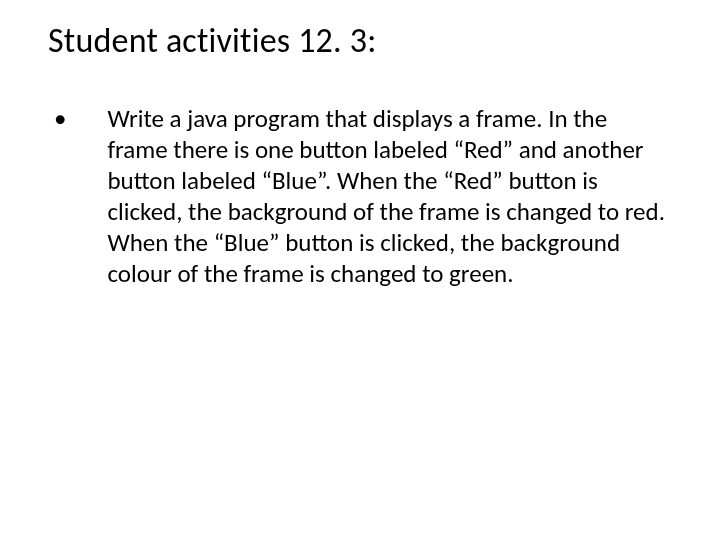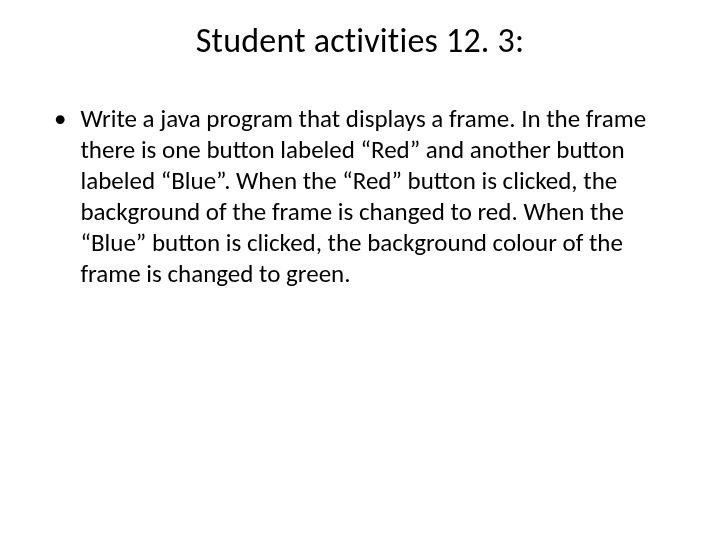--- a/index.html
+++ b/index.html
@@ -10,21 +10,20 @@
     body {
       width: 720px;
       height: 540px;
       background: #ffffff;
       font-family: Calibri, 'Segoe UI', Arial, sans-serif;
       color: #000000;
       padding: 20px 48px 0 48px;
     }
     .title {
       font-size: 34px;
-      text-align: center;
       font-weight: 400;
       margin-bottom: 42px;
       letter-spacing: 0.2px;
     }
     .content {
       padding-left: 6px;
     }
     .bullet-item {
       display: flex;
       align-items: flex-start;
@@ -32,20 +31,21 @@
       line-height: 1.24;
     }
     .bullet {
       margin-right: 14px;
       font-size: 25px;
       line-height: 1.24;
       flex-shrink: 0;
     }
     .bullet-text {
       flex: 1;
+      margin-left: 27px;
     }
   </style>
 </head>
 <body>
 
 <h1 class="title">Student activities 12. 3:</h1>
 
 <div class="content">
   <div class="bullet-item">
     <span class="bullet">•</span>

